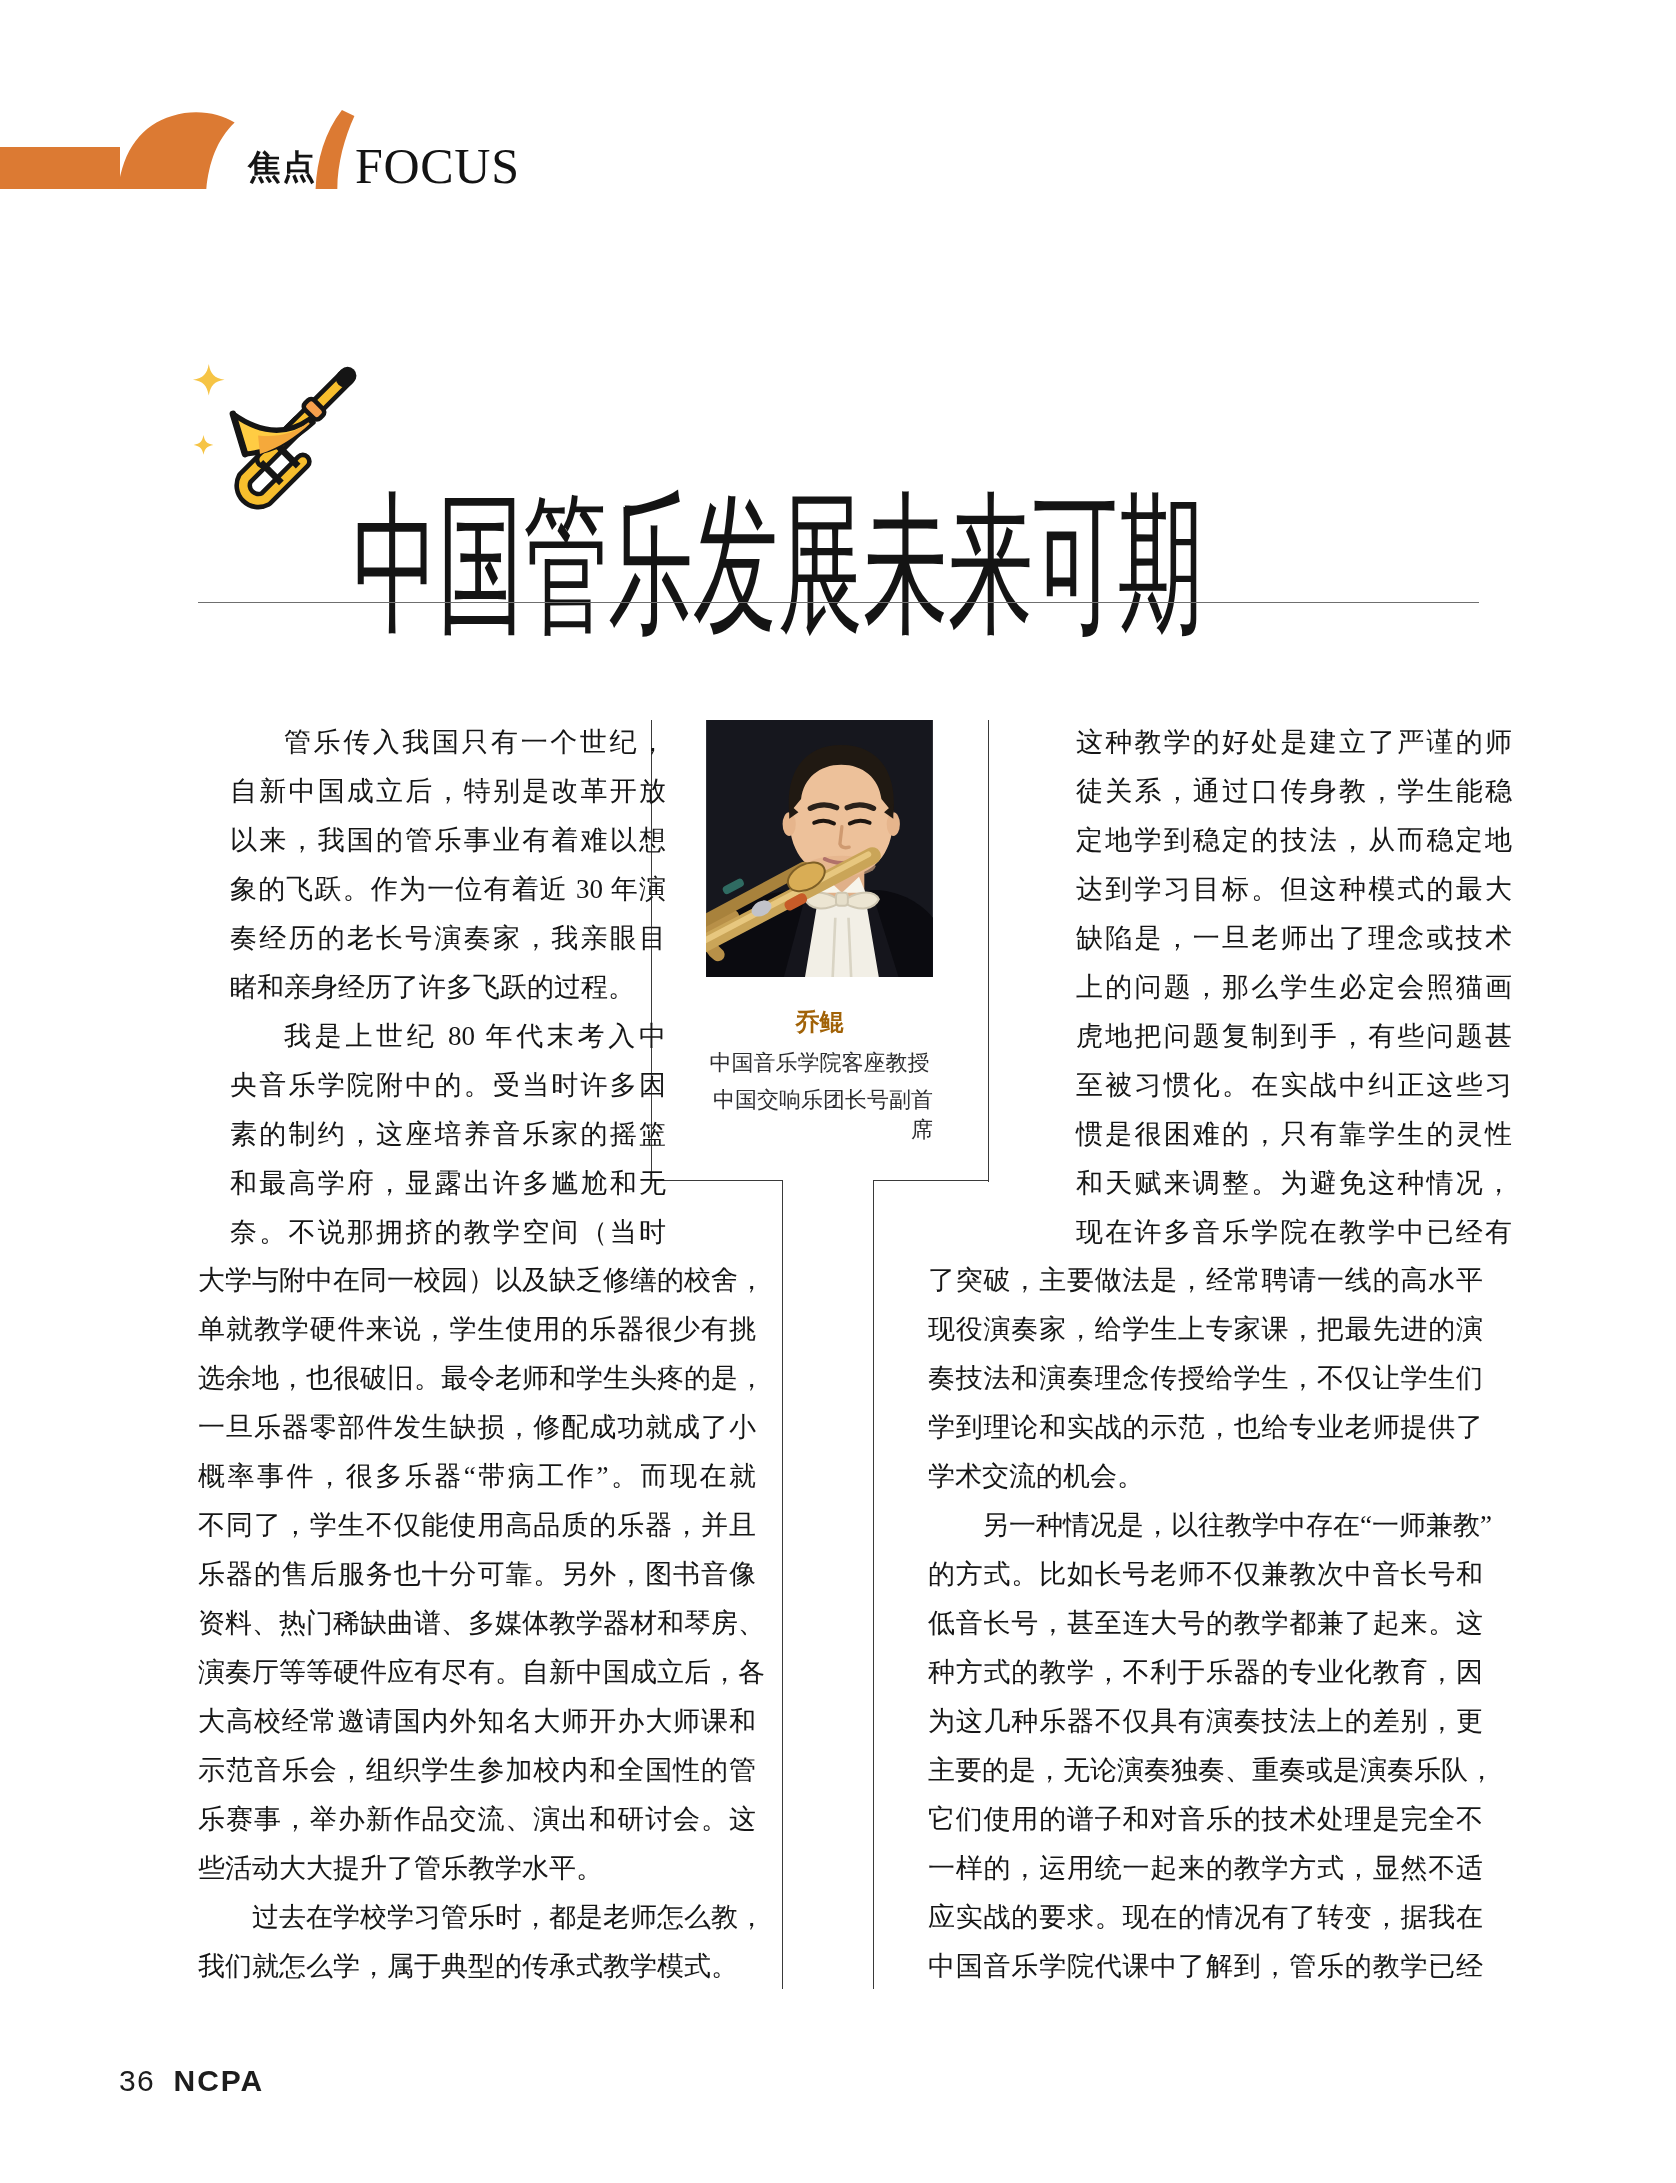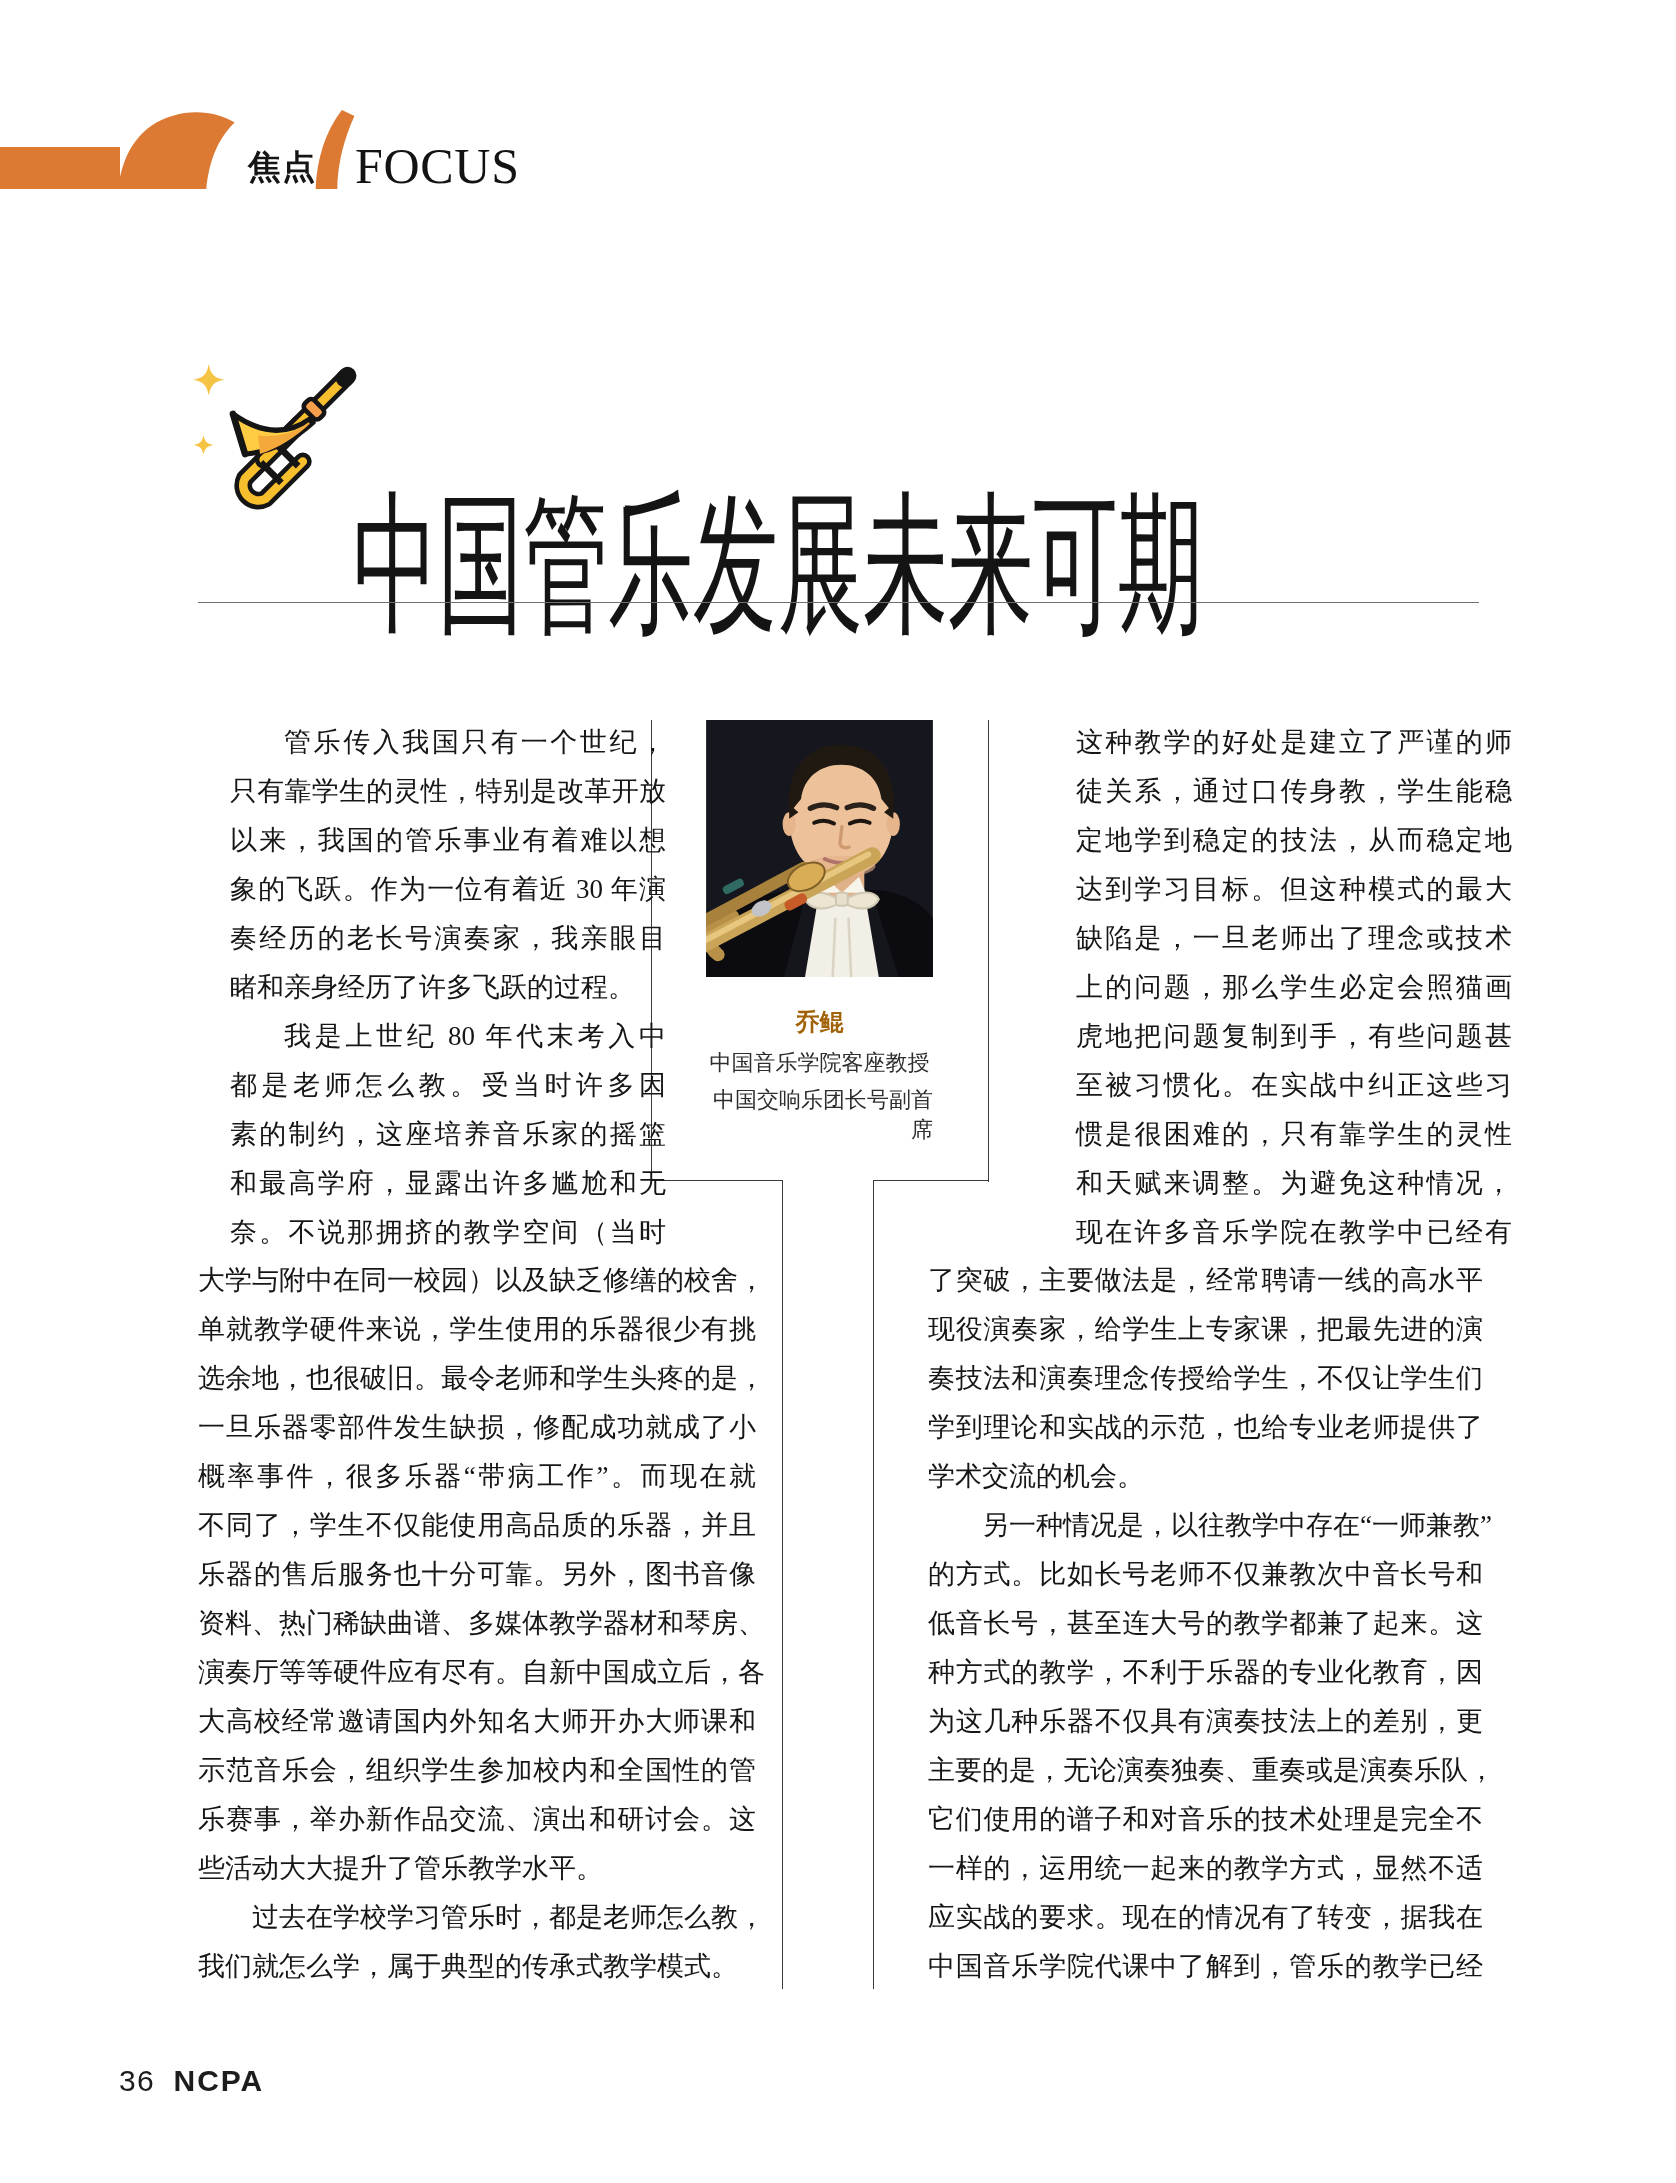--- a/index.html
+++ b/index.html
@@ -144,27 +144,27 @@
       <ellipse cx="84" cy="286" rx="16" ry="11" fill="#c2c3c9" transform="rotate(-28 84 286)"></ellipse>
     </g>
   </svg>
 
   <div class="caption cap-name">乔鲲</div>
   <div class="caption cap-l1">中国音乐学院客座教授</div>
   <div class="caption cap-l2">中国交响乐团长号副首席</div>
 
   <div class="col col-left-narrow">
       <div class="ln ind">管乐传入我国只有一个世纪，</div>
-      <div class="ln">只有靠学生的灵性，特别是改革开放</div>
+      <div class="ln">自新中国成立后，特别是改革开放</div>
       <div class="ln">以来，我国的管乐事业有着难以想</div>
       <div class="ln">象的飞跃。作为一位有着近 30 年演</div>
       <div class="ln">奏经历的老长号演奏家，我亲眼目</div>
       <div class="ln end">睹和亲身经历了许多飞跃的过程。</div>
       <div class="ln ind">我是上世纪 80 年代末考入中</div>
-      <div class="ln">都是老师怎么教。受当时许多因</div>
+      <div class="ln">央音乐学院附中的。受当时许多因</div>
       <div class="ln">素的制约，这座培养音乐家的摇篮</div>
       <div class="ln">和最高学府，显露出许多尴尬和无</div>
       <div class="ln">奈。不说那拥挤的教学空间（当时</div>
     </div>
   <div class="col col-left-wide">
       <div class="ln">大学与附中在同一校园）以及缺乏修缮的校舍，</div>
       <div class="ln">单就教学硬件来说，学生使用的乐器很少有挑</div>
       <div class="ln">选余地，也很破旧。最令老师和学生头疼的是，</div>
       <div class="ln">一旦乐器零部件发生缺损，修配成功就成了小</div>
       <div class="ln">概率事件，很多乐器“带病工作”。而现在就</div>

